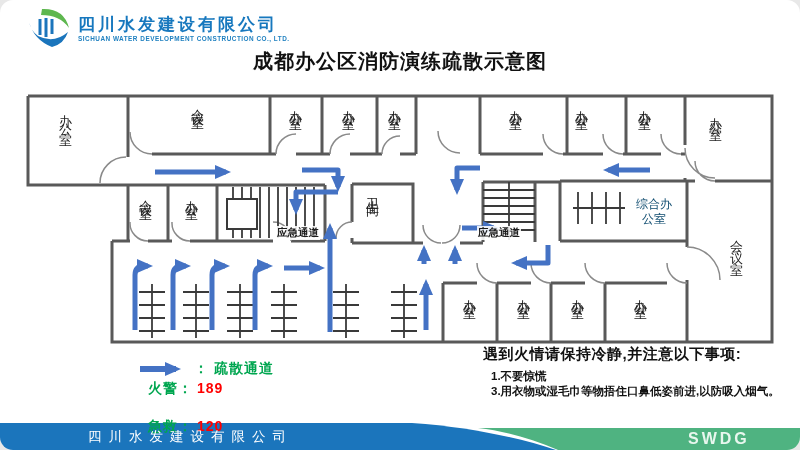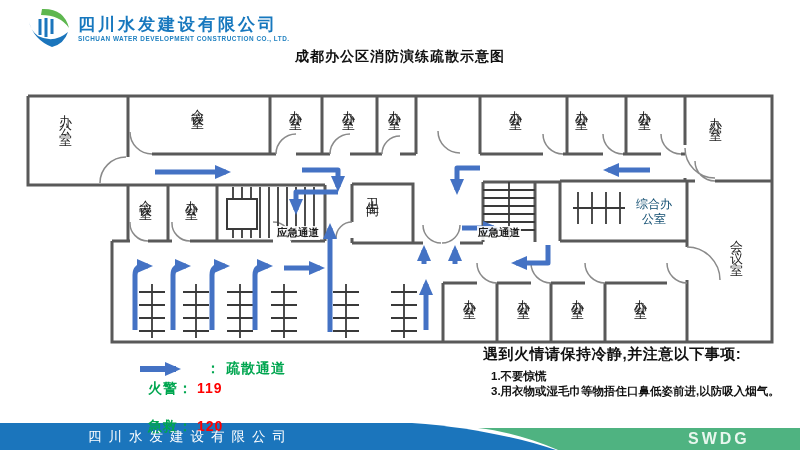--- a/index.html
+++ b/index.html
@@ -1,32 +1,32 @@
 <!DOCTYPE html>
 <html><head>
 <meta charset="utf-8">
 <style>
   html,body{margin:0;padding:0;background:#e8e8e8;}
   .slide{position:relative;width:800px;height:450px;background:#fff;overflow:hidden;
-         font-family:"Liberation Sans","DejaVu Sans",sans-serif;}
+         font-family:"Liberation Sans","DejaVu Sans",sans-serif;border-radius:13px;}
   .abs{position:absolute;}
   
   .logo-wrap{left:26px;top:6px;display:flex;align-items:center;gap:8px;}
   .logo-text .cn{font-size:17px;font-weight:700;color:#1778be;letter-spacing:3px;line-height:20px;}
   .logo-text .en{font-size:6.4px;font-weight:700;color:#1f80c0;letter-spacing:.5px;}
-  .page-title{left:0;top:48px;width:800px;text-align:center;font-size:14px;font-weight:700;color:#111;letter-spacing:1px;}
+  .page-title{left:0;top:48px;width:800px;text-align:center;font-size:20px;font-weight:700;color:#111;letter-spacing:1px;}
   
   .vlabel{writing-mode:vertical-rl;text-orientation:upright;font-size:13px;color:#1c1c1c;
           letter-spacing:3px;line-height:14px;white-space:nowrap;}
   .ls9{letter-spacing:9px;} .ls5{letter-spacing:5px;} .ls11{letter-spacing:11px;}
   .exit-label{font-size:10.5px;font-weight:700;color:#1c1c1c;background:rgba(255,255,255,.88);
               padding:0 1px;white-space:nowrap;}
   .comp-office{width:52px;text-align:center;font-size:12px;color:#0c4a6e;line-height:15px;}
   
-  .legend-evac{left:206px;top:360px;font-size:14px;font-weight:700;color:#00a650;letter-spacing:1px;}
+  .legend-evac{left:194px;top:360px;font-size:14px;font-weight:700;color:#00a650;letter-spacing:1px;}
   .phone{font-size:14px;font-weight:700;letter-spacing:1px;}
   .phone .lbl{color:#00a650;} .phone .num{color:#ff0000;margin-left:4px;}
   
   .notice{left:483px;top:345px;width:312px;color:#111;}
   .notice h3{margin:0 0 5px 0;font-size:15px;font-weight:700;letter-spacing:.5px;}
   .notice .item{font-size:11.5px;font-weight:700;line-height:15px;margin-left:8px;white-space:nowrap;}
   
   .footer-company{left:88px;top:428px;color:#fff;font-size:13.5px;letter-spacing:7px;
                   font-family:"Liberation Serif","DejaVu Serif",serif;}
   .footer-brand{left:688px;top:430px;color:#e8f7ee;font-size:16px;font-weight:800;letter-spacing:3px;}
@@ -177,21 +177,21 @@
   <div class="abs vlabel" style="left:462px;top:289px;">办公室</div>
   <div class="abs vlabel" style="left:516px;top:289px;">办公室</div>
   <div class="abs vlabel" style="left:570px;top:289px;">办公室</div>
   <div class="abs vlabel" style="left:633px;top:289px;">办公室</div>
 
   <div class="abs exit-label" style="left:276px;top:226px;">应急通道</div>
   <div class="abs exit-label" style="left:477px;top:226px;">应急通道</div>
 
   <div class="abs legend-evac">： 疏散通道</div>
   <div class="abs phone" style="left:148px;top:380px;">
-    <span class="lbl">火警：</span><span class="num">119</span>
+    <span class="lbl">火警：</span><span class="num">189</span>
   </div>
   <div class="abs phone" style="left:148px;top:418px;">
     <span class="lbl">急救：</span><span class="num">120</span>
   </div>
 
   <div class="abs notice">
     <h3>遇到火情请保持冷静,并注意以下事项:</h3>
     <div class="item">1.不要惊慌</div>
     <div class="item">3.用衣物或湿毛巾等物捂住口鼻低姿前进,以防吸入烟气。</div>
   </div>

